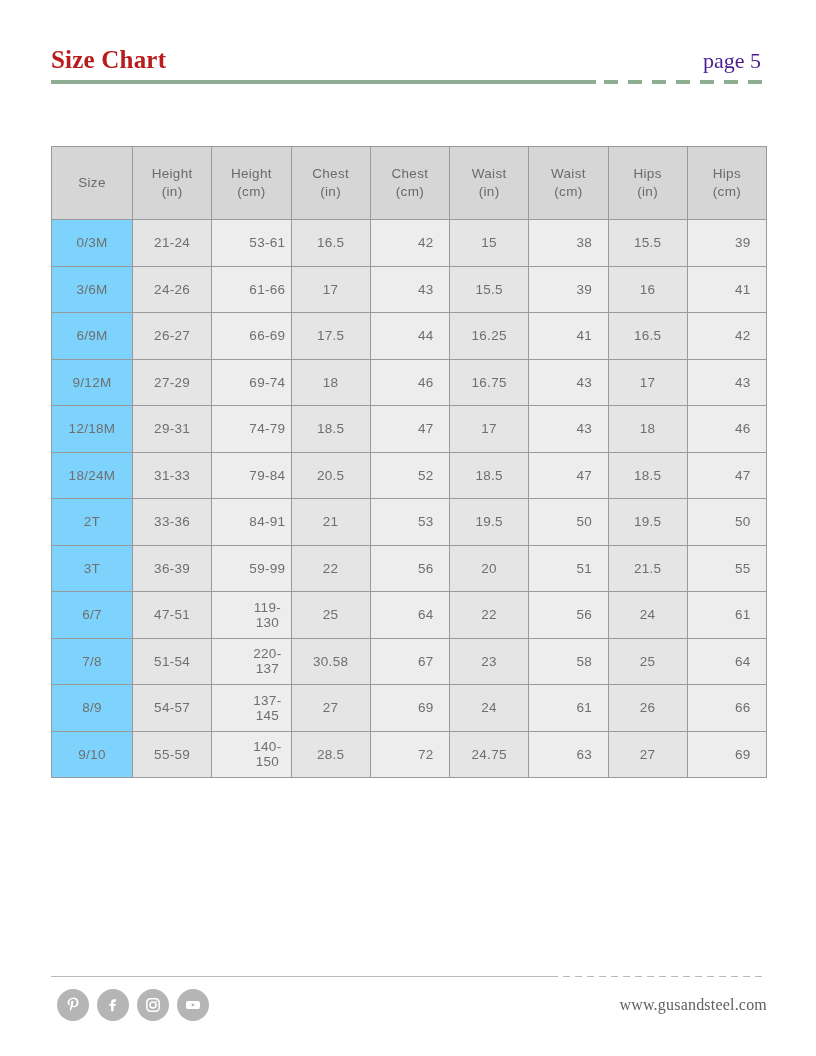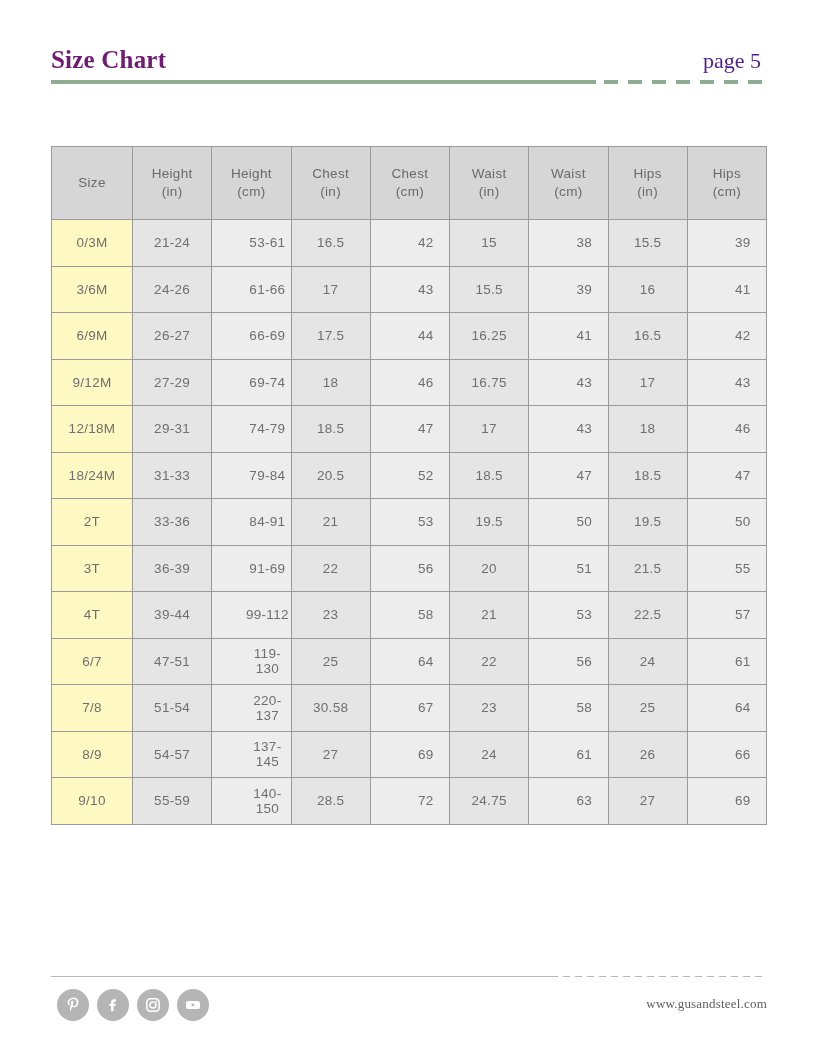--- a/index.html
+++ b/index.html
@@ -31,21 +31,21 @@
     width: 716px;
     height: 46px;
   }
   .header-title {
     position: absolute;
     left: 0;
     bottom: 10px;
     font-family: "Liberation Serif", serif;
     font-weight: bold;
     font-size: 25px;
-    color: #701a75;
+    color: #b91c1c;
     letter-spacing: 0.2px;
     white-space: nowrap;
   }
   .header-page {
     position: absolute;
     right: 6px;
     bottom: 10px;
     font-family: "Liberation Serif", serif;
     font-size: 22px;
     color: #4c1d95;
@@ -100,21 +100,21 @@
     font-weight: 400;
     font-size: 13.5px;
     line-height: 1.35;
     color: #6a6a6a;
   }
   table.size-table td {
     height: 45.5px;
   }
   
   table.size-table td.col-0 {
-    background: #fef9c3;
+    background: #7dd3fc;
     width: 80px;
   }
   table.size-table th.col-0 {
     width: 80px;
     margin-top: 24px;
   }
   
   table.size-table td.shade-light { background: #ededed; padding-left: 32px; }
   table.size-table td.shade-white { background: #e5e5e5; }
 
@@ -162,21 +162,21 @@
     display: flex;
     align-items: center;
     justify-content: center;
   }
   .social-icon svg { display: block; }
   .footer-url {
     position: absolute;
     right: 0;
     top: 20px;
     font-family: "Liberation Serif", serif;
-    font-size: 13px;
+    font-size: 16px;
     color: #5f5f5f;
     letter-spacing: 0.2px;
     white-space: nowrap;
   }
 </style>
 </head>
 <body>
 
 <div class="page">
 
@@ -276,38 +276,27 @@
             <td class="col-3 shade-white">21</td>
             <td class="col-4 shade-light">53</td>
             <td class="col-5 shade-white">19.5</td>
             <td class="col-6 shade-light">50</td>
             <td class="col-7 shade-white">19.5</td>
             <td class="col-8 shade-light">50</td>
           </tr>
           <tr>
             <td class="col-0">3T</td>
             <td class="col-1 shade-white">36-39</td>
-            <td class="col-2 shade-light">91-69</td>
+            <td class="col-2 shade-light">59-99</td>
             <td class="col-3 shade-white">22</td>
             <td class="col-4 shade-light">56</td>
             <td class="col-5 shade-white">20</td>
             <td class="col-6 shade-light">51</td>
             <td class="col-7 shade-white">21.5</td>
             <td class="col-8 shade-light">55</td>
-          </tr>
-          <tr>
-            <td class="col-0">4T</td>
-            <td class="col-1 shade-white">39-44</td>
-            <td class="col-2 shade-light">99-112</td>
-            <td class="col-3 shade-white">23</td>
-            <td class="col-4 shade-light">58</td>
-            <td class="col-5 shade-white">21</td>
-            <td class="col-6 shade-light">53</td>
-            <td class="col-7 shade-white">22.5</td>
-            <td class="col-8 shade-light">57</td>
           </tr>
           <tr>
             <td class="col-0">6/7</td>
             <td class="col-1 shade-white">47-51</td>
             <td class="col-2 shade-light">119-130</td>
             <td class="col-3 shade-white">25</td>
             <td class="col-4 shade-light">64</td>
             <td class="col-5 shade-white">22</td>
             <td class="col-6 shade-light">56</td>
             <td class="col-7 shade-white">24</td>

